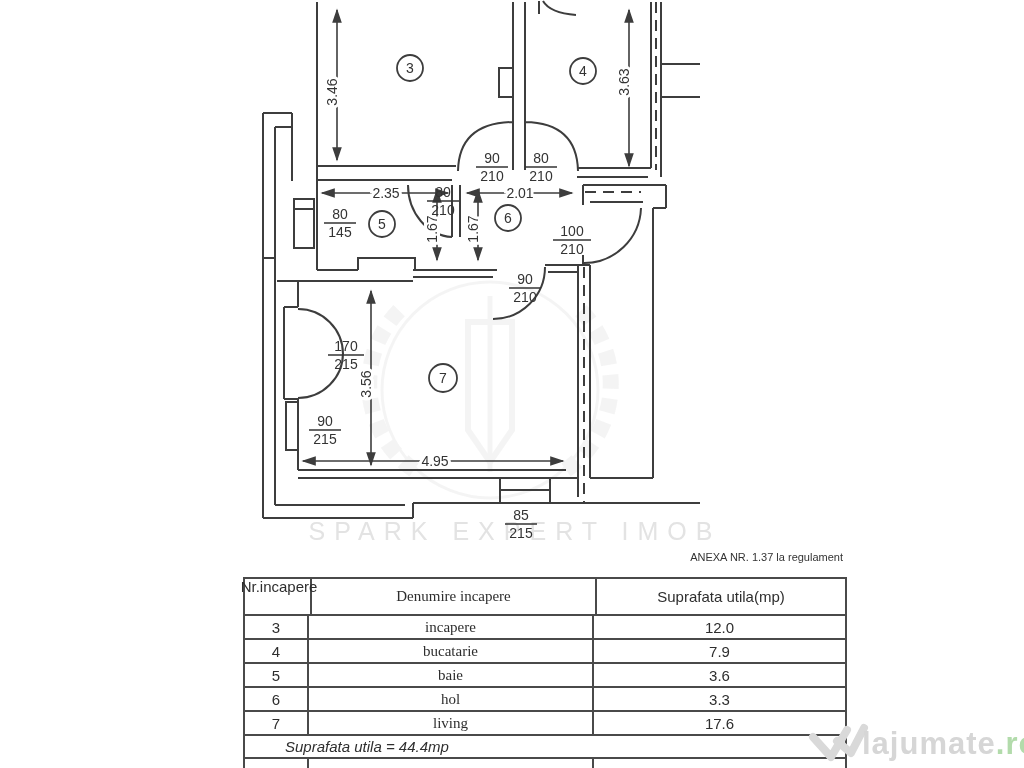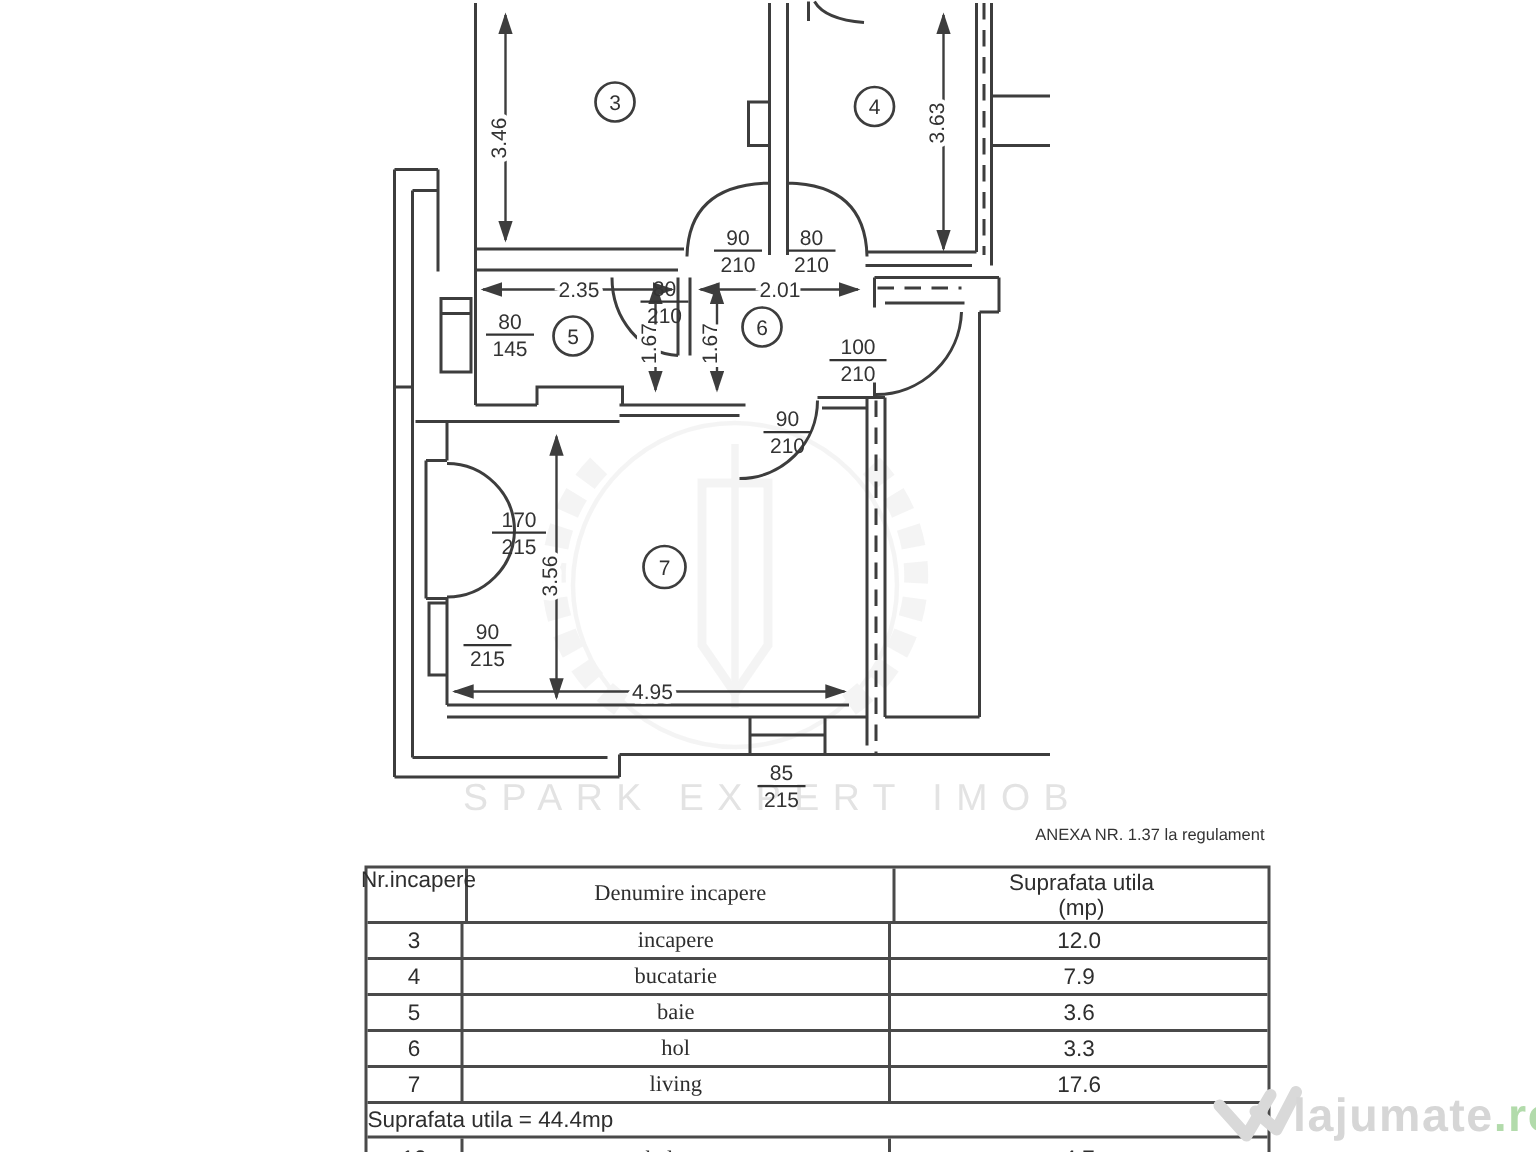--- a/index.html
+++ b/index.html
@@ -16,22 +16,22 @@
   .areas-table{position:absolute;left:243px;top:577px;width:600px;
                border:2px solid #4a4a4a;font-size:15px;color:#2e2e2e;background:transparent;}
   .t-row{display:flex;align-items:center;height:22px;border-top:2px solid #4a4a4a;}
   .t-row.header{height:35px;border-top:none;align-items:center;}
   .t-c1{width:62px;align-self:stretch;display:flex;align-items:center;justify-content:center;
         border-right:2px solid #4a4a4a;}
   .t-c2{width:283px;align-self:stretch;display:flex;align-items:center;justify-content:center;
         border-right:2px solid #4a4a4a;font-family:Liberation Serif, serif;}
   .t-c3{flex:1;align-self:stretch;display:flex;align-items:center;justify-content:center;}
   .header .t-c1{flex-direction:row;align-items:flex-start;justify-content:center;padding-left:3px;line-height:16px;}
-  .header .t-c3{flex-direction:column;line-height:17px;}
-  .t-total{display:flex;align-items:center;height:21px;border-top:2px solid #4a4a4a;}
+  .header .t-c3{flex-direction:row;line-height:17px;}
+  .t-total{display:flex;align-items:center;height:21px;border-top:2px solid #4a4a4a;padding-left:40px;font-style:italic;}
   .t-row.partial{height:28px;align-items:flex-start;line-height:18px;}
 </style>
 </head>
 <body>
 
 <div class="page">
 
   <div class="annex">ANEXA NR. 1.37 la regulament</div>
 
   <div class="areas-table">

